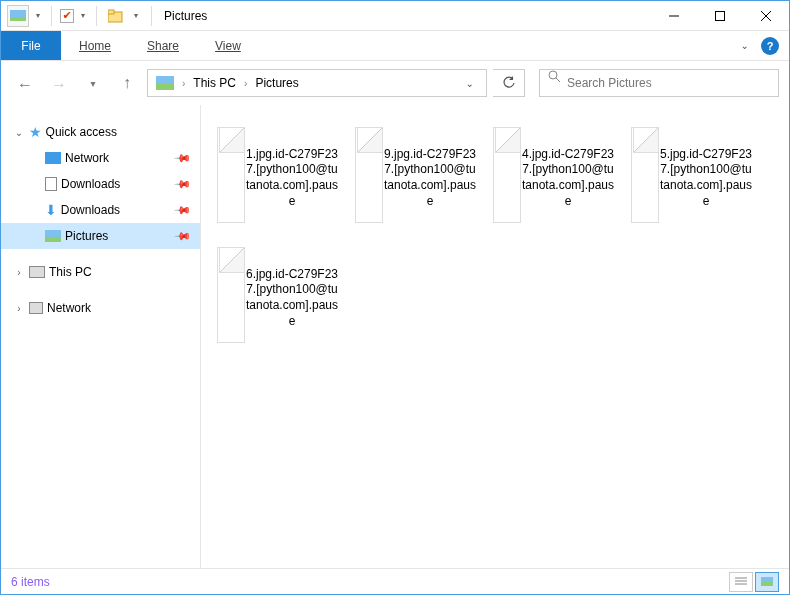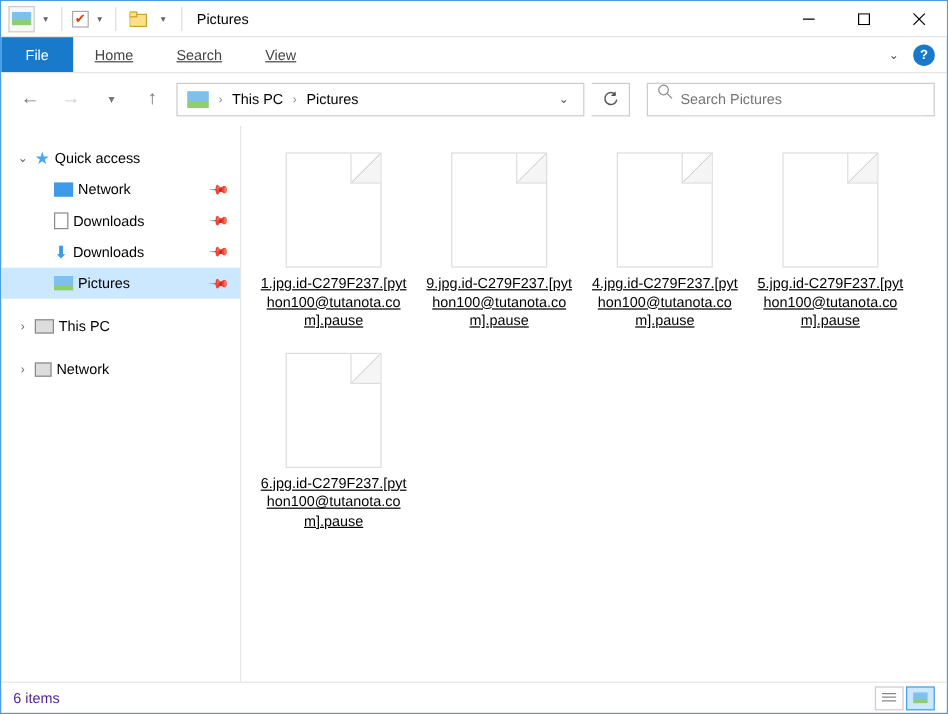--- a/index.html
+++ b/index.html
@@ -49,27 +49,27 @@
 .star-icon { color: #4aa7f0; font-size: 14px; }
 .desktop-icon { width: 16px; height: 12px; background: #3d9be8; }
 .doc-icon { width: 12px; height: 14px; background: #fff; border: 1px solid #888; position: relative; }
 .dl-icon { color: #3d9be8; font-size: 14px; }
 .pic-icon { width: 16px; height: 12px; background: linear-gradient(to bottom, #7ec1ee 0%, #7ec1ee 60%, #8fce6e 60%); }
 .pc-icon { width: 16px; height: 12px; background: #ddd; border: 1px solid #888; }
 .net-icon { width: 14px; height: 12px; background: #ddd; border: 1px solid #888; }
 
 
 .content { flex: 1; padding: 18px 12px; display: flex; flex-wrap: wrap; align-content: flex-start; gap: 10px 8px; overflow: auto; }
-.file-item { width: 130px; display: flex; flex-direction: column; align-items: center; cursor: pointer; padding: 4px; text-decoration: underline; }
+.file-item { width: 130px; display: flex; align-items: center; cursor: pointer; padding: 4px; }
 .file-thumb { width: 80px; height: 96px; background: #fff; border: 1px solid #ddd; position: relative; margin-bottom: 6px; }
 .file-thumb::before { content: ""; position: absolute; top: 0; right: 0; width: 24px; height: 24px; background: linear-gradient(135deg, transparent 0%, transparent 48%, #ccc 50%, #f5f5f5 52%); border-left: 1px solid #ddd; border-bottom: 1px solid #ddd; }
 .file-label { text-align: center; font-size: 12px; line-height: 1.3; word-break: break-all; color: #000; }
 
 
-.statusbar { height: 26px; border-top: 1px solid #e5e5e5; display: flex; align-items: center; padding: 0 10px; font-size: 12px; color: #4c1d95; }
+.statusbar { height: 26px; border-top: 1px solid #e5e5e5; display: flex; align-items: center; padding: 0 10px; font-size: 12px; color: #8b5cf6; }
 .viewbtns { margin-left: auto; display: flex; gap: 2px; }
 .viewbtn { width: 24px; height: 20px; border: 1px solid #ccc; display: flex; align-items: center; justify-content: center; cursor: pointer; font-size: 10px; }
 .viewbtn.active { background: #cce8ff; border-color: #4a9de0; }
 </style>
 </head>
 <body>
 
 <div class="titlebar">
   <div class="qat">
     <div class="qat-icon">
@@ -108,21 +108,21 @@
           <line x1="0" y1="0" x2="10" y2="10" stroke="#000"></line>
           <line x1="10" y1="0" x2="0" y2="10" stroke="#000"></line>
         </svg>
       </div>
   </div>
 </div>
 
 <div class="ribbon">
   <div class="file-tab">File</div>
   <div class="rtab">Home</div>
-  <div class="rtab">Search</div>
+  <div class="rtab">Share</div>
   <div class="rtab">View</div>
   <div class="ribbon-right">
     <span style="color:#555;cursor:pointer;font-size:10px">⌄</span>
     <div class="help-icon">?</div>
   </div>
 </div>
 
 <div class="navbar">
   <div class="navbtn">←</div>
   <div class="navbtn disabled">→</div>

